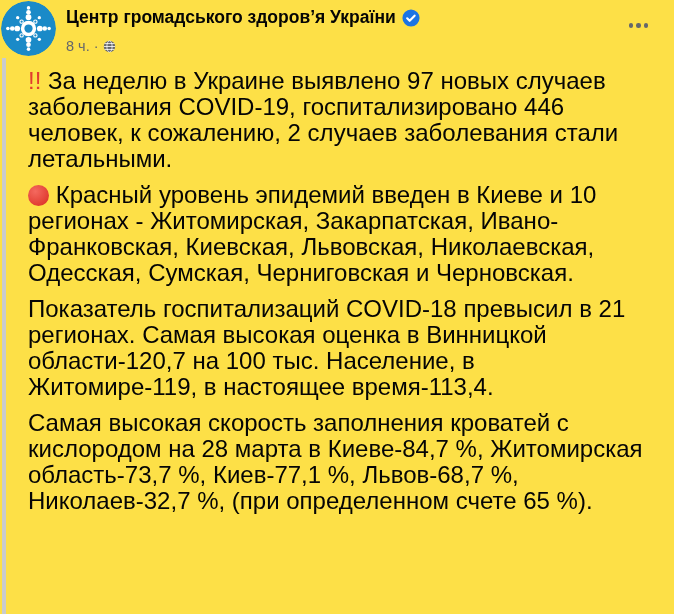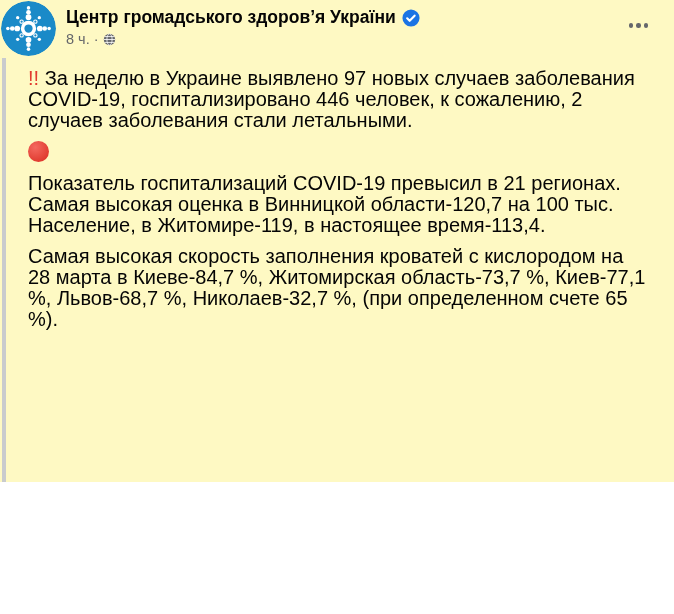--- a/index.html
+++ b/index.html
@@ -1,44 +1,44 @@
 <!DOCTYPE html>
 <html><head>
 <meta charset="utf-8">
 <style>
   html,body { margin:0; padding:0; background:#fff; }
   .post {
-    position:relative; width:674px; height:482px; overflow:hidden;
-    background:#fef9c3; font-family:"Liberation Sans","DejaVu Sans",sans-serif;
+    position:relative; width:674px; height:614px; overflow:hidden;
+    background:#fde047; font-family:"Liberation Sans","DejaVu Sans",sans-serif;
     color:#050505;
   }
   .left-bar {
     position:absolute; left:2px; top:58px; width:4px; height:556px;
     background:#c9cbcd;
   }
   
   .header { display:flex; align-items:flex-start; padding:1px 16px 0 1px; }
   .avatar {
     width:55px; height:55px; border-radius:50%; overflow:hidden;
     flex:none; margin-right:10px; cursor:pointer;
   }
   .header-text { flex:1 1 auto; padding-top:6px; min-width:0; }
   .title-row { display:flex; align-items:center; gap:6px; }
   .page-name { font-size:17.5px; font-weight:bold; color:#050505; cursor:pointer; line-height:1.2; }
   .badge { flex:none; display:inline-flex; }
-  .meta { display:flex; align-items:center; gap:4px; margin-top:3px;
+  .meta { display:flex; align-items:center; gap:4px; margin-top:10px;
           font-size:14.5px; color:#65676b; }
   .meta .ts { cursor:pointer; }
   .more-btn {
     flex:none; display:flex; gap:3px; align-items:center;
     padding:10px 6px; margin-top:12px; margin-right:4px; cursor:pointer;
   }
   .more-btn i { width:4.5px; height:4.5px; border-radius:50%; background:#65676b; }
   
-  .body { padding:12px 26px 0 28px; font-size:20px; line-height:21px; }
+  .body { padding:12px 26px 0 28px; font-size:24px; line-height:26px; }
   .body p { margin:0 0 10px 0; }
   .bangs { color:#e23b2f; }
   .emj {
     display:inline-block; width:21px; height:21px; border-radius:50%;
     vertical-align:-3px;
   }
   .emj.red    { background:radial-gradient(circle at 35% 30%, #f4695f 0%, #e03a2f 75%); }
   .emj.yellow { background:radial-gradient(circle at 35% 30%, #ffe07d 0%, #fdb724 78%); }
   .emj.orange { background:radial-gradient(circle at 35% 30%, #ffc45e 0%, #f58c1f 78%); }
   a.link { color:#3e63d4; text-decoration:none; cursor:pointer; }
@@ -121,25 +121,26 @@
 
   <div class="body">
 
     <p>
       <span class="bangs">!!</span>
       <span>За неделю в Украине выявлено 97 новых случаев заболевания COVID-19, госпитализировано 446 человек, к сожалению, 2 случаев заболевания стали летальными.</span>
     </p>
 
     <p>
       <span class="emj red"></span>
+      <span>Красный уровень эпидемий введен в Киеве и 10 регионах - Житомирская, Закарпатская, Ивано-Франковская, Киевская, Львовская, Николаевская, Одесская, Сумская, Черниговская и Черновская.</span>
     </p>
 
 
     <p>
-      <span>Показатель госпитализаций COVID-19 превысил в 21 регионах. Самая высокая оценка в Винницкой области-120,7 на 100 тыс. Население, в Житомире-119, в настоящее время-113,4.</span>
+      <span>Показатель госпитализаций COVID-18 превысил в 21 регионах. Самая высокая оценка в Винницкой области-120,7 на 100 тыс. Население, в Житомире-119, в настоящее время-113,4.</span>
     </p>
 
     <p>
       <span>Самая высокая скорость заполнения кроватей с кислородом на 28 марта в Киеве-84,7 %, Житомирская область-73,7 %, Киев-77,1 %, Львов-68,7 %, Николаев-32,7 %, (при определенном счете 65 %).</span>
     </p>
 
 
   </div>
 </div>
 

